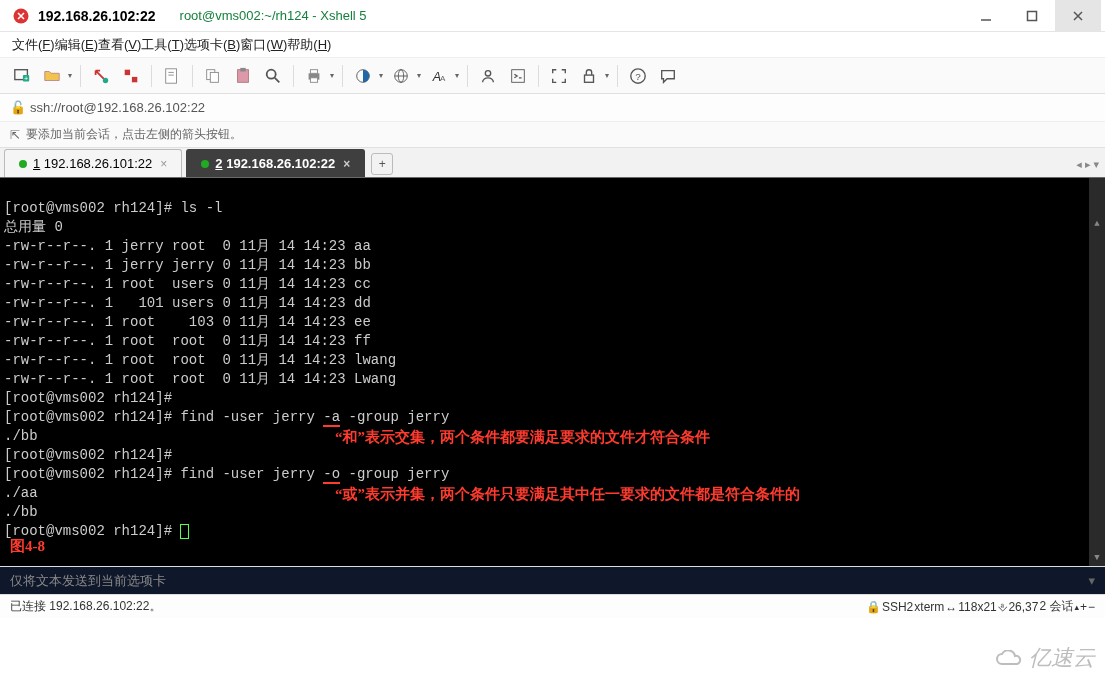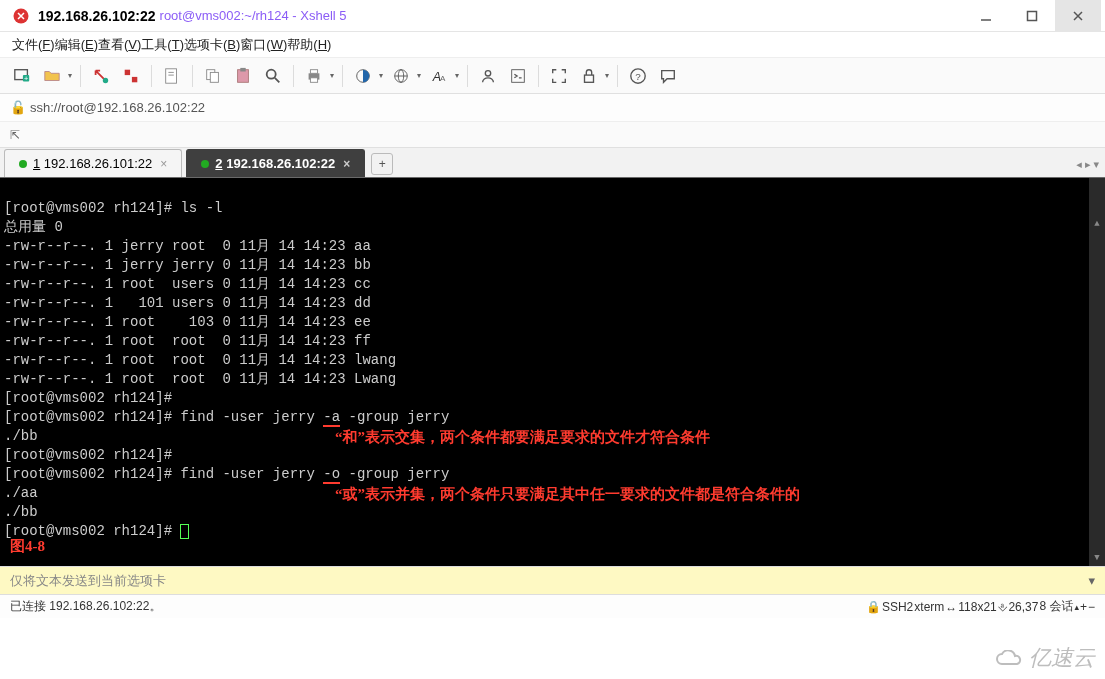--- a/index.html
+++ b/index.html
@@ -1,21 +1,21 @@
 <!DOCTYPE html>
 <html><head>
 <meta charset="utf-8">
 <style>
 * { margin: 0; padding: 0; box-sizing: border-box; }
 body { font-family: "Microsoft YaHei", Arial, sans-serif; font-size: 12px; background: #fff; width: 1105px; height: 679px; overflow: hidden; position: relative; }
 
 .titlebar { height: 32px; background: #fff; display: flex; align-items: center; padding: 0 4px; border-bottom: 1px solid #e5e5e5; }
 .titlebar .app-icon { width: 18px; height: 18px; margin: 0 8px; }
 .titlebar .title { font-weight: bold; font-size: 14px; flex: 0 0 auto; }
-.titlebar .subtitle { color: #8b5cf6; font-size: 13px; margin-left: 4px; flex: 1; }
+.titlebar .subtitle { color: #15803d; font-size: 13px; margin-left: 24px; flex: 1; }
 .titlebar .win-btn { width: 46px; height: 32px; display: flex; align-items: center; justify-content: center; color: #555; }
 .titlebar .win-btn.close { background: #e5e5e5; }
 
 .menubar { height: 26px; display: flex; align-items: center; padding: 0 12px; font-size: 13px; color: #222; border-bottom: 1px solid #eee; }
 .menubar span u { text-decoration: underline; }
 
 .toolbar { height: 36px; display: flex; align-items: center; padding: 0 10px; gap: 6px; border-bottom: 1px solid #e0e0e0; background: #fafafa; }
 .tb-ico { width: 24px; height: 24px; display: flex; align-items: center; justify-content: center; }
 .tb-ico svg { width: 18px; height: 18px; }
 .tb-sep { width: 1px; height: 22px; background: #dcdcdc; margin: 0 2px; }
@@ -37,21 +37,21 @@
 
 .terminal { background: #000; color: #ccc; font-family: "Consolas","Courier New",monospace; font-size: 14px; line-height: 19px; height: 388px; padding: 2px 4px; white-space: pre; position: relative; overflow: hidden; }
 .terminal .scrollbar { position: absolute; right: 0; top: 0; bottom: 0; width: 16px; background: #2a2a2a; }
 .terminal .scrollbar .up, .terminal .scrollbar .dn { height: 16px; display: flex; align-items: center; justify-content: center; color: #888; font-size: 9px; }
 .terminal .scrollbar .track { position: absolute; top: 16px; bottom: 16px; width: 100%; }
 .terminal .scrollbar .dn { position: absolute; bottom: 0; width: 100%; }
 .red-anno { color: #ff3b2f; font-weight: bold; position: absolute; font-family: "Microsoft YaHei"; font-size: 15px; }
 .underline-a { border-bottom: 2px solid #ff3b2f; }
 .cursor { display: inline-block; width: 9px; height: 15px; border: 1px solid #5f5; vertical-align: middle; }
 
-.sendbar { height: 28px; display: flex; align-items: center; padding: 0 10px; border-top: 1px solid #ddd; background: #fef9c3; color: #888; font-size: 13px; }
+.sendbar { height: 28px; display: flex; align-items: center; padding: 0 10px; border-top: 1px solid #ddd; background: #0f172a; color: #888; font-size: 13px; }
 .sendbar .field { flex: 1; }
 .sendbar .dd2 { color: #666; }
 
 .status { height: 24px; display: flex; align-items: center; padding: 0 10px; gap: 1px; border-top: 1px solid #ddd; font-size: 12px; color: #333; background: #fdfdfd; }
 .status .grow { flex: 1; }
 
 .watermark { position: absolute; right: 10px; bottom: 6px; color: #bdbdbd; font-size: 22px; font-style: italic; pointer-events: none; }
 .watermark svg { vertical-align: middle; }
 </style>
 </head>
@@ -219,20 +219,21 @@
     </span>
 </div>
 
 <div class="address">
   <span class="lock">🔓</span>
   <span>ssh://root@192.168.26.102:22</span>
 </div>
 
 <div class="hint">
   <span>⇱</span>
+  <span>要添加当前会话，点击左侧的箭头按钮。</span>
 </div>
 
 <div class="tabstrip">
   <div class="tab">
     <span class="dot"></span>
     <u>1</u>&nbsp;<span>192.168.26.101:22</span>
     <span class="x">×</span>
   </div>
   <div class="tab active">
     <span class="dot"></span>
@@ -280,21 +281,21 @@
 <div class="status">
   <span>已连接 192.168.26.102:22。</span>
   <span class="grow"></span>
   <span>🔒</span>
   <span>SSH2</span>
   <span>xterm</span>
   <span>↔</span>
   <span>118x21</span>
   <span>⎀</span>
   <span>26,37</span>
-  <span>8 会话</span>
+  <span>2 会话</span>
   <span style="font-size:9px">▴</span>
   <span>+</span>
   <span>−</span>
 </div>
 
 <div class="watermark">
   <svg width="28" height="18" viewBox="0 0 28 18">
       <path d="M7 14a5 5 0 010-10 7 7 0 0113 2 4 4 0 012 8H7z" fill="none" stroke="#bdbdbd" stroke-width="2"></path>
     </svg>
   <span>亿速云</span>

